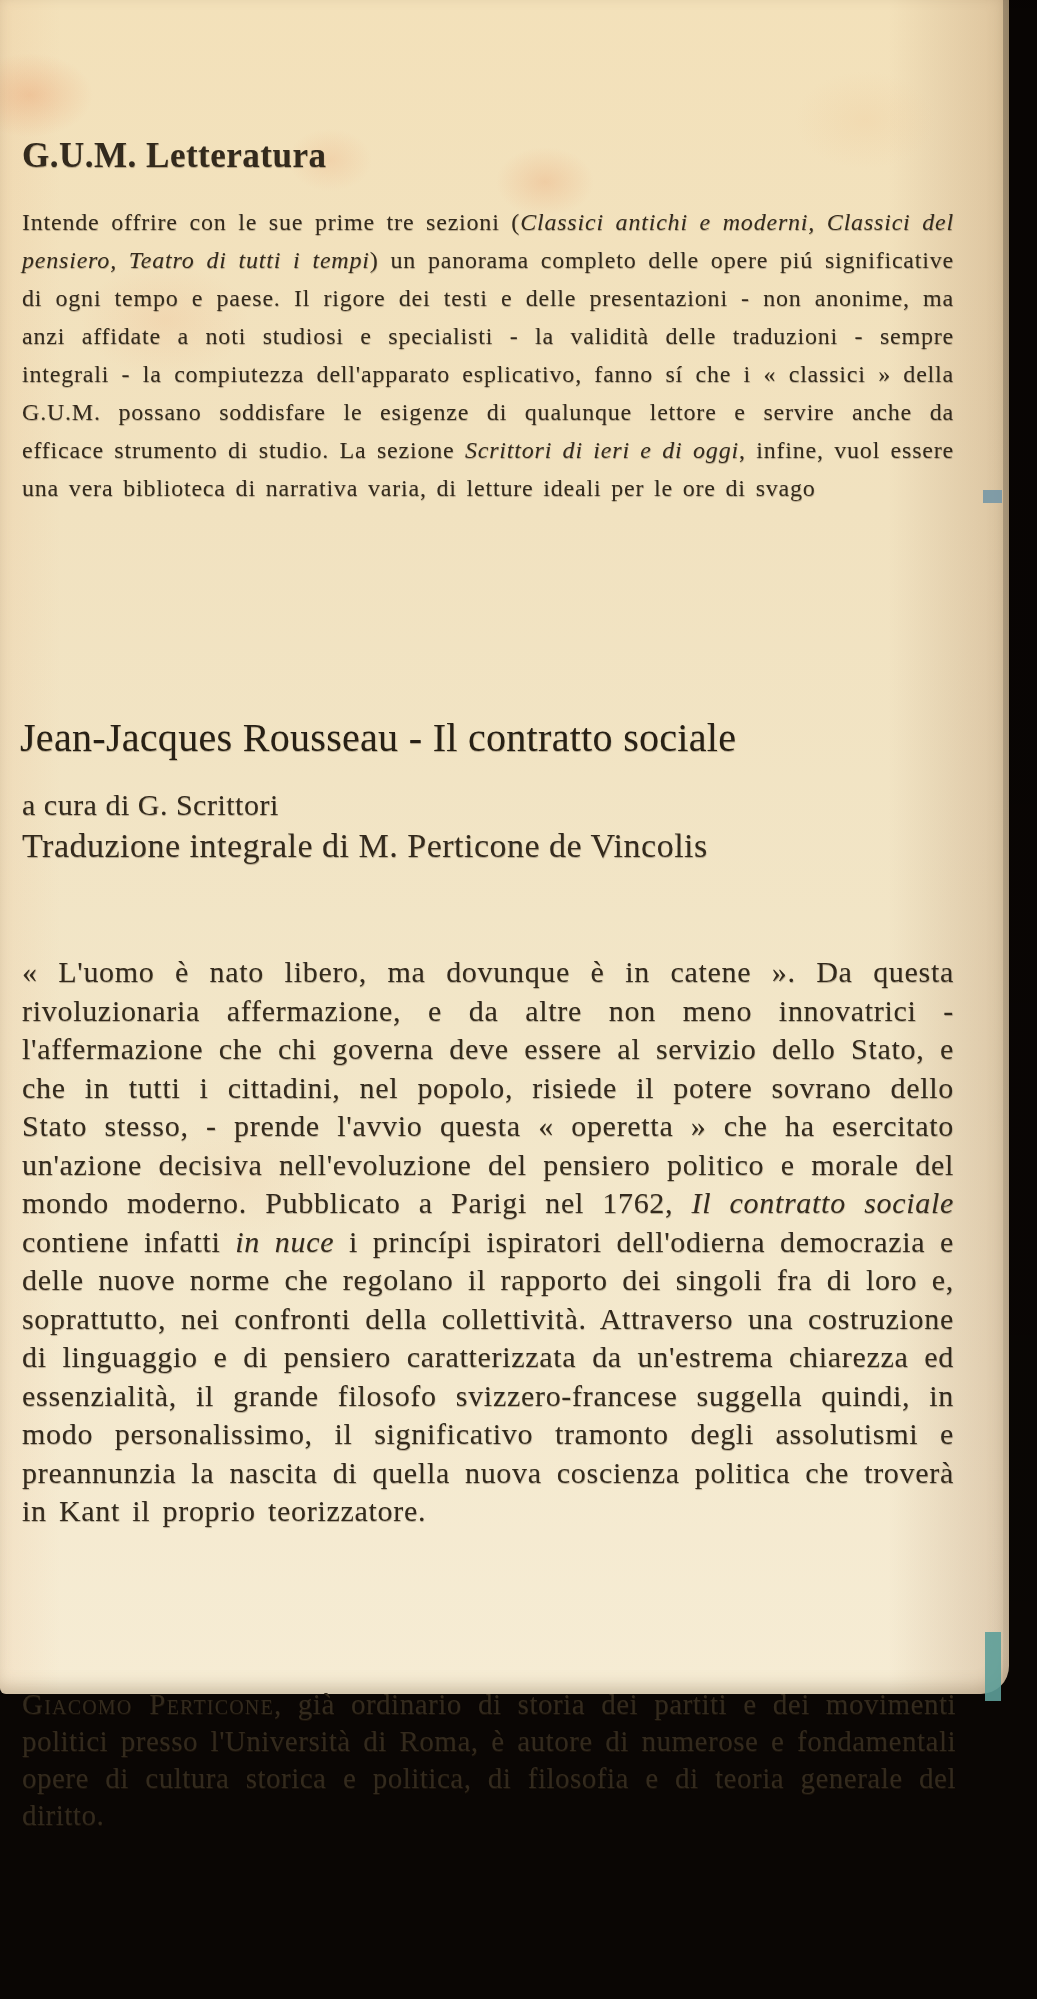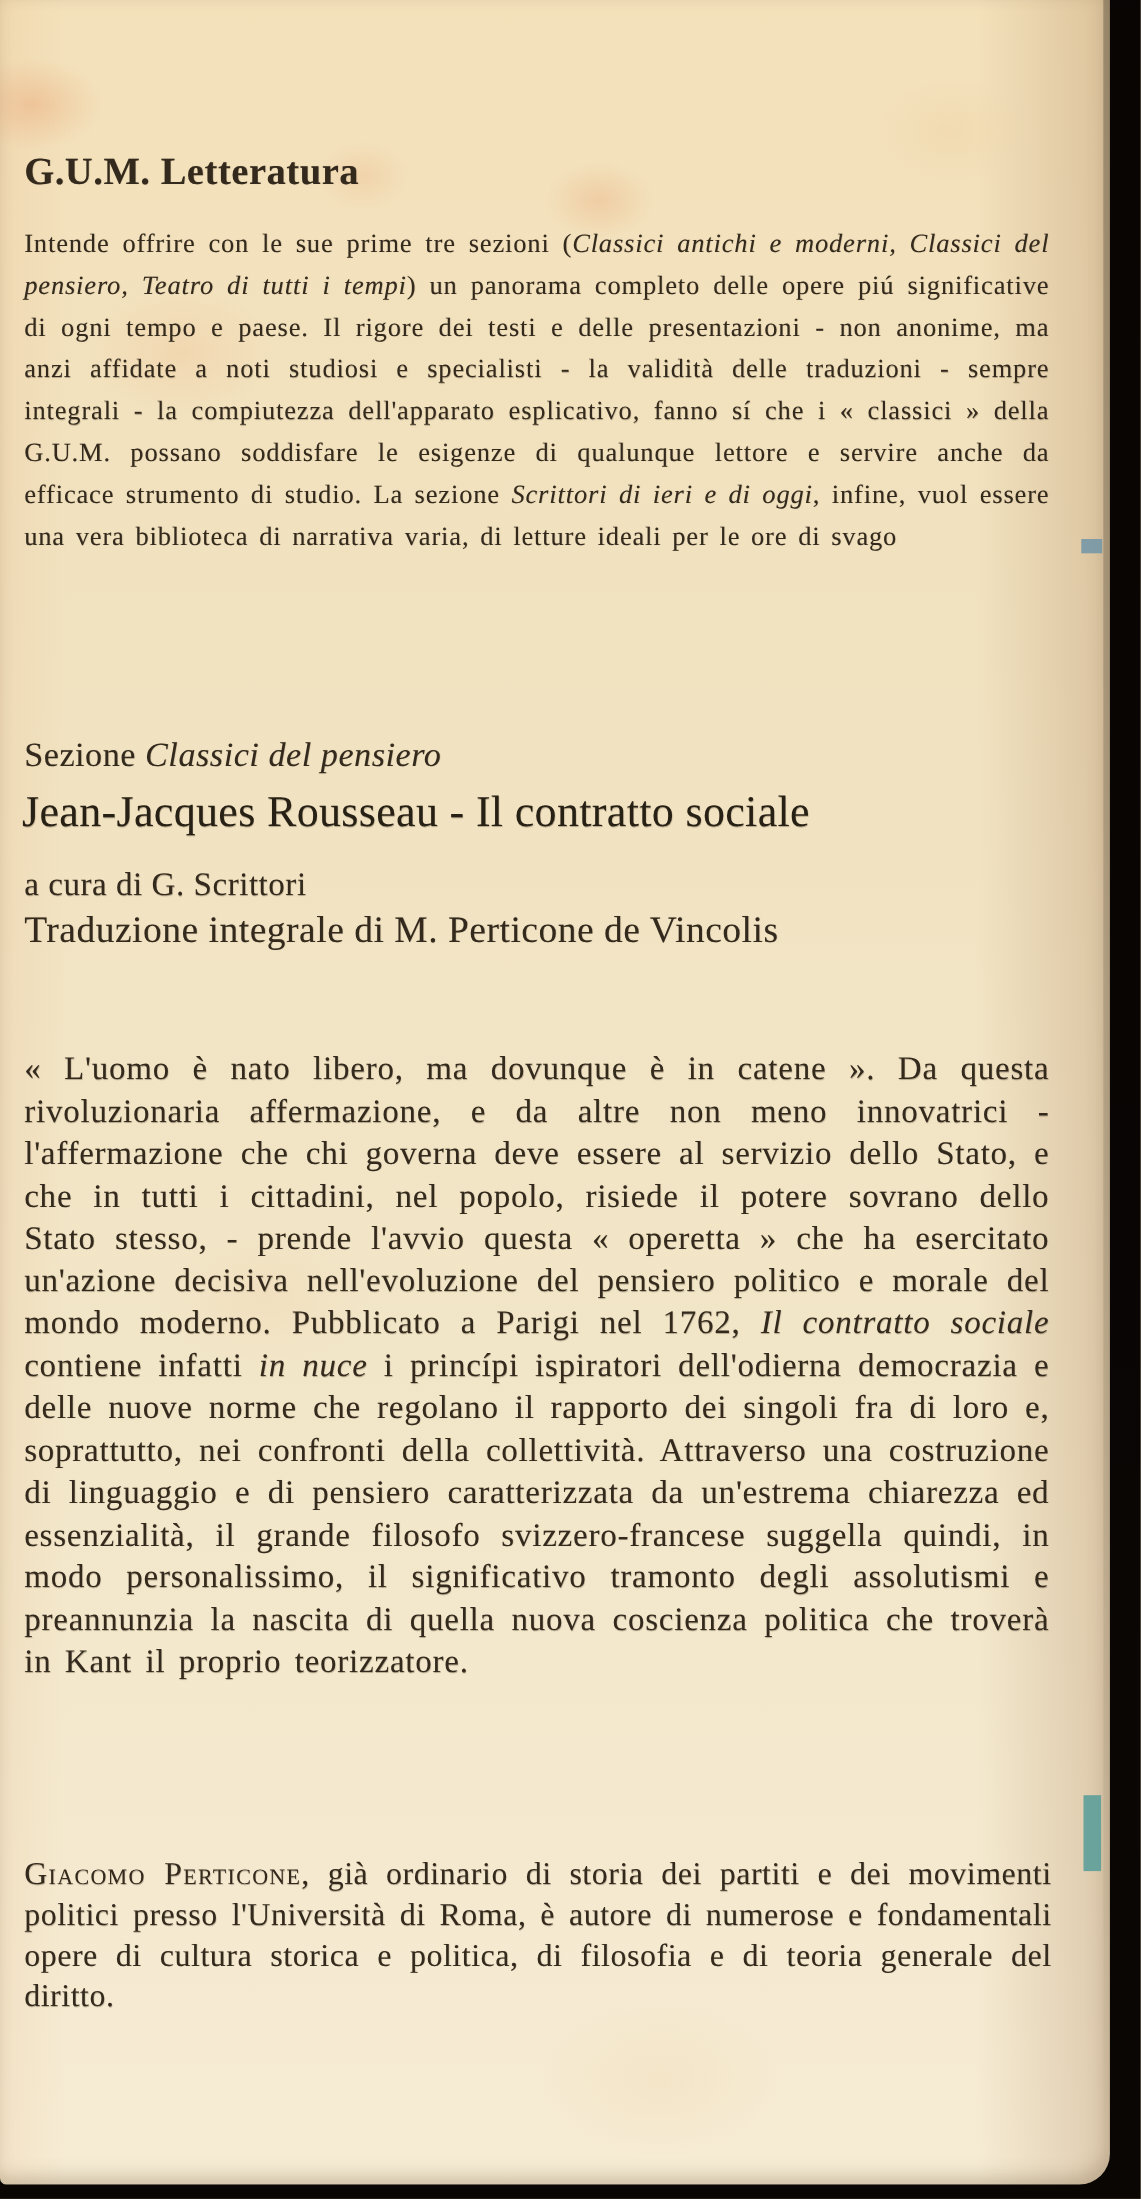--- a/index.html
+++ b/index.html
@@ -14,21 +14,21 @@
   body {
     position: relative;
     background: var(--frame);
     overflow: hidden;
     font-family: "Liberation Serif", "DejaVu Serif", serif;
     color: var(--ink);
   }
   .paper {
     position: absolute;
     left: 0; top: 0;
-    width: 1009px; height: 1986px;
+    width: 1009px; height: 1694px;
     background:
       radial-gradient(ellipse 90px 60px at 30px 95px,  rgba(233,150,100,0.35), transparent 70%),
       radial-gradient(ellipse 70px 50px at 545px 182px, rgba(233,158,108,0.30), transparent 70%),
       radial-gradient(ellipse 120px 80px at 165px 320px, rgba(238,168,118,0.18), transparent 70%),
       radial-gradient(ellipse 100px 70px at 865px 120px, rgba(238,198,148,0.25), transparent 70%),
       radial-gradient(ellipse 60px 45px at 330px 160px,  rgba(236,160,110,0.22), transparent 70%),
       radial-gradient(ellipse 140px 90px at 240px 1180px, rgba(233,178,128,0.12), transparent 70%),
       radial-gradient(ellipse 160px 100px at 600px 1890px, rgba(233,188,138,0.15), transparent 70%),
       linear-gradient(to right, rgba(223,158,108,0.12) 0%, rgba(0,0,0,0) 6%, rgba(0,0,0,0) 88%, rgba(148,98,58,0.20) 98%),
       linear-gradient(to bottom, #f3e1ba 0%, #f1e2c0 30%, #f2e6c8 62%, #f6ecd4 100%);
@@ -98,23 +98,20 @@
 </style>
 </head>
 <body>
 
 <div class="paper">
 
   <h1 class="imprint-title ink">G.U.M. Letteratura</h1>
 
   <p class="series-desc ink"><span class="seg-n">Intende offrire con le sue prime tre sezioni (</span><span class="seg-i">Classici antichi e moderni, Classici del pensiero, Teatro di tutti i tempi</span><span class="seg-n">) un panorama completo delle opere piú significative di ogni tempo e paese. Il rigore dei testi e delle presentazioni - non anonime, ma anzi affidate a noti studiosi e specialisti - la validità delle traduzioni - sempre integrali - la compiutezza dell'apparato esplicativo, fanno sí che i « classici » della G.U.M. possano soddisfare le esigenze di qualunque lettore e servire anche da efficace strumento di studio. La sezione </span><span class="seg-i">Scrittori di ieri e di oggi</span><span class="seg-n">, infine, vuol essere una vera biblioteca di narrativa varia, di letture ideali per le ore di svago</span></p>
 
-  <p class="section-line ink">
-    <span>Sezione </span><span class="italic">Classici del pensiero</span>
-  </p>
 
   <h2 class="book-title ink">Jean-Jacques Rousseau - Il contratto sociale</h2>
 
   <p class="editor-line ink">a cura di G. Scrittori</p>
 
   <p class="translator-line ink">Traduzione integrale di M. Perticone de Vincolis</p>
 
   <p class="blurb ink"><span class="seg-n">« L'uomo è nato libero, ma dovunque è in catene ». Da questa rivoluzionaria affermazione, e da altre non meno innovatrici - l'affermazione che chi governa deve essere al servizio dello Stato, e che in tutti i cittadini, nel popolo, risiede il potere sovrano dello Stato stesso, - prende l'avvio questa « operetta » che ha esercitato un'azione decisiva nell'evoluzione del pensiero politico e morale del mondo moderno. Pubblicato a Parigi nel 1762, </span><span class="seg-i">Il contratto sociale</span><span class="seg-n"> contiene infatti </span><span class="seg-i">in nuce</span><span class="seg-n"> i princípi ispiratori dell'odierna democrazia e delle nuove norme che regolano il rapporto dei singoli fra di loro e, soprattutto, nei confronti della collettività. Attraverso una costruzione di linguaggio e di pensiero caratterizzata da un'estrema chiarezza ed essenzialità, il grande filosofo svizzero-francese suggella quindi, in modo personalissimo, il significativo tramonto degli assolutismi e preannunzia la nascita di quella nuova coscienza politica che troverà in Kant il proprio teorizzatore.</span></p>
 
   <p class="author-bio ink"><span class="seg-sc">Giacomo Perticone</span><span class="seg-n">, già ordinario di storia dei partiti e dei movimenti politici presso l'Università di Roma, è autore di numerose e fondamentali opere di cultura storica e politica, di filosofia e di teoria generale del diritto.</span></p>

